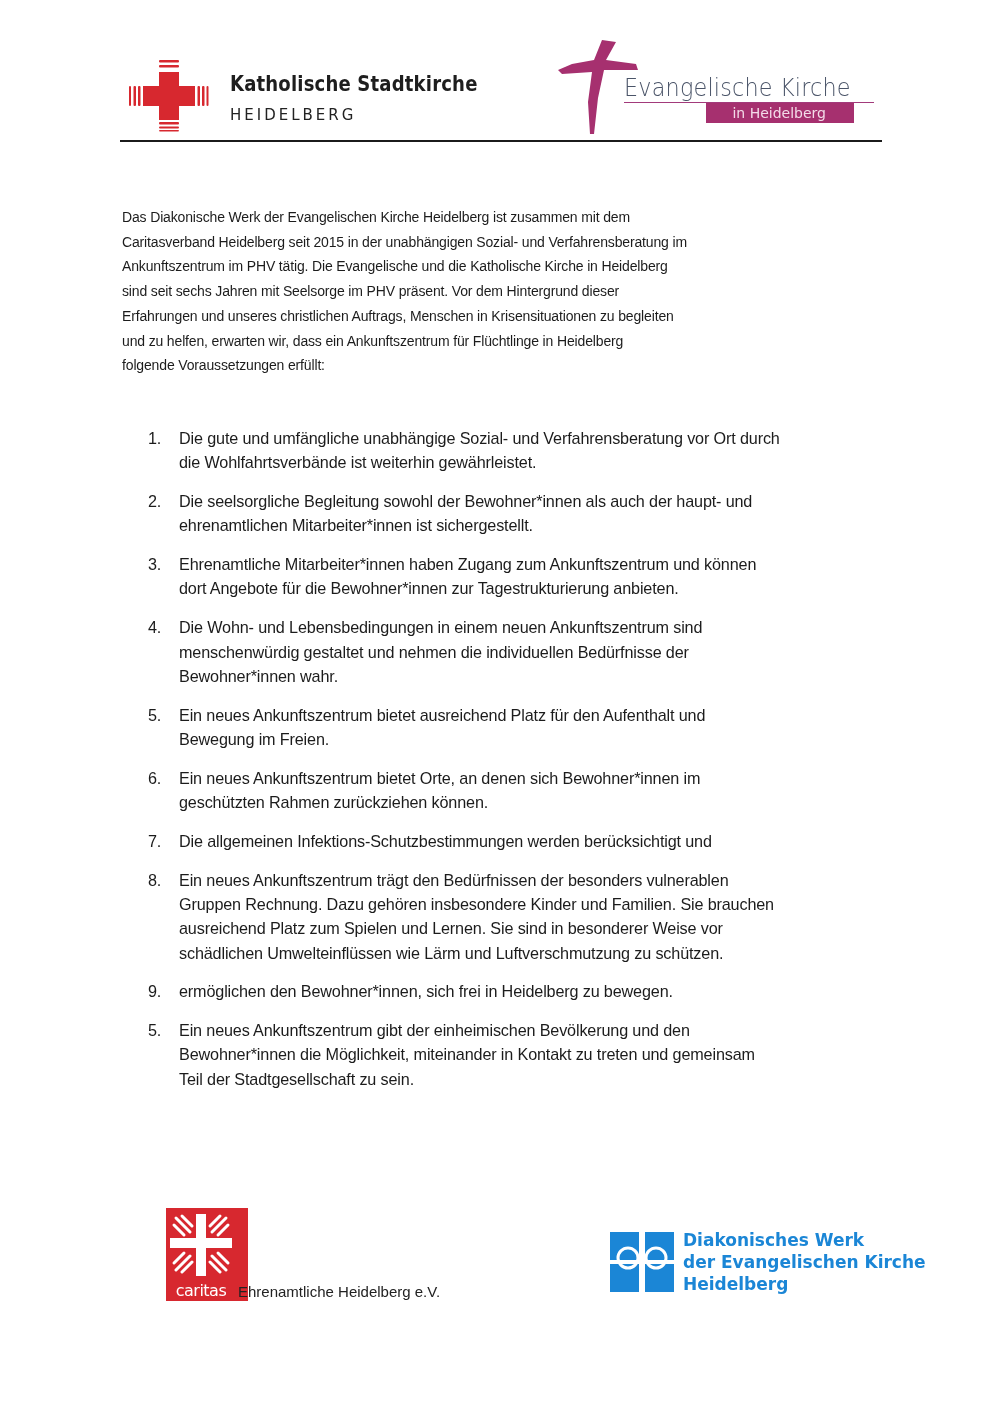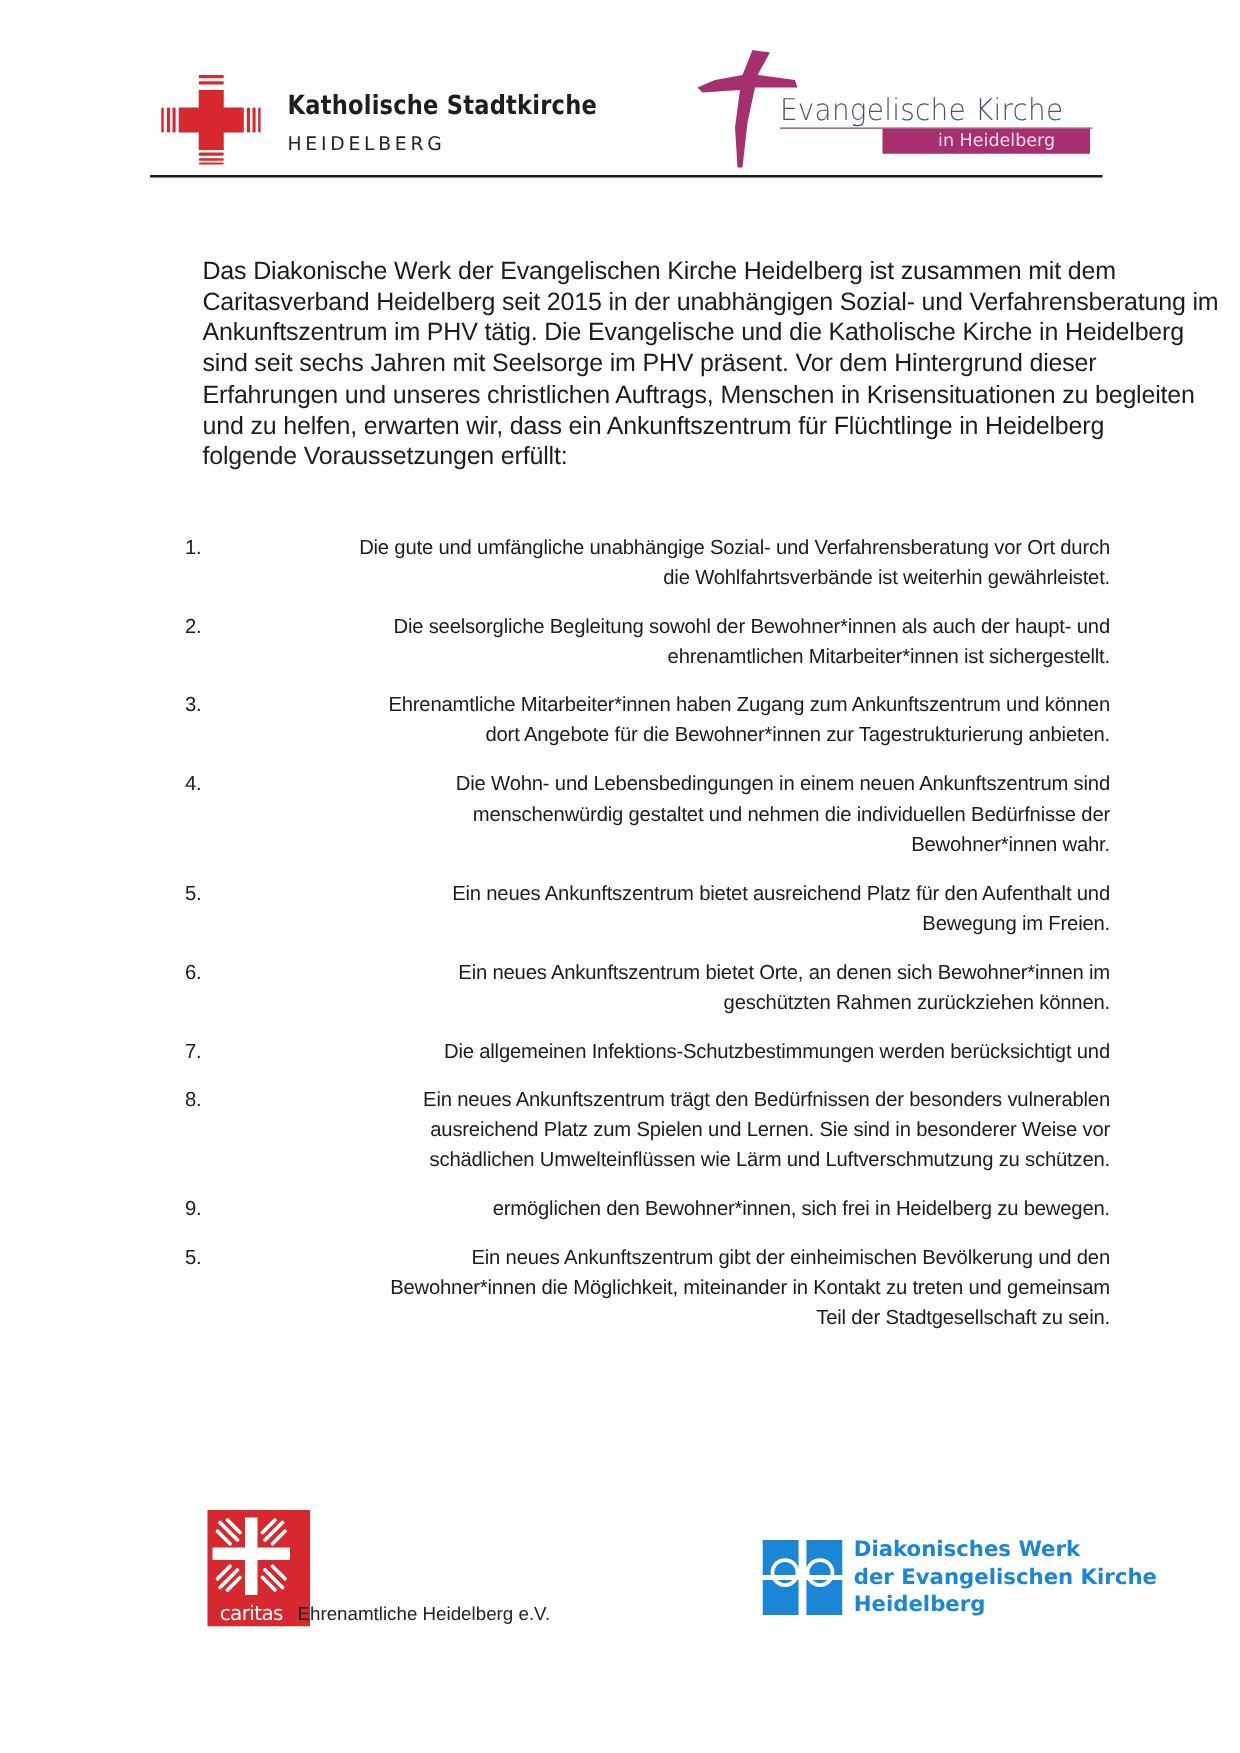--- a/index.html
+++ b/index.html
@@ -10,36 +10,36 @@
   .hdr-kath { position: absolute; left: 125px; top: 58px; width: 90px; height: 74px; }
   .kath-title { position: absolute; left: 230px; top: 72px; font-size: 21px; font-weight: bold;
                 letter-spacing: 0.2px; color: #1e1e1e; font-family: "DejaVu Sans", sans-serif; transform: scaleX(0.86); transform-origin: left; }
   .kath-sub { position: absolute; left: 230px; top: 106px; font-size: 15px; letter-spacing: 3px;
               color: #222; font-family: "DejaVu Sans", sans-serif; }
 
   .evk-cross { position: absolute; left: 558px; top: 38px; width: 80px; height: 98px; }
   .evk-title { position: absolute; left: 624px; top: 74px; font-size: 24px; color: #4a5468;
                letter-spacing: 0.2px; font-family: "DejaVu Sans", sans-serif; font-weight: 300; transform: scaleX(0.93); transform-origin: left;}
   .evk-line { position: absolute; left: 624px; top: 102px; width: 250px; height: 1px; background: #a23a7b; }
-  .evk-band { position: absolute; left: 706px; top: 103px; width: 166px; height: 20px; background: #a6306f;
+  .evk-band { position: absolute; left: 706px; top: 103px; width: 148px; height: 20px; background: #a6306f;
               color: #f3dbe8; font-size: 14px; text-align: right; padding-right: 28px; box-sizing: border-box;
               line-height: 20px; font-family: "DejaVu Sans", sans-serif; }
 
   .hdr-rule { position: absolute; left: 120px; top: 140px; width: 762px; height: 2px; background: #1b1b1b; }
 
   
-  .intro { position: absolute; left: 122px; top: 205px; width: 760px; font-size: 20px; line-height: 24.7px;
-           color: #1c1c1c; font-family: "Liberation Sans", sans-serif; letter-spacing: -0.15px; margin-left: 40px; }
+  .intro { position: absolute; left: 122px; top: 205px; width: 760px; font-size: 14px; line-height: 24.7px;
+           color: #1c1c1c; font-family: "Liberation Sans", sans-serif; letter-spacing: -0.15px; }
   .intro .ln { display: block; white-space: nowrap; }
 
   .list { position: absolute; left: 148px; top: 426px; width: 740px; margin: 0; padding: 0; list-style: none;
           font-size: 16.2px; line-height: 24.3px; color: #1c1c1c; letter-spacing: -0.15px; }
   .list li { position: relative; padding-left: 31px; margin-bottom: 14.5px; }
   .list .num { position: absolute; left: 0; top: 0; }
-  .list .ln { display: block; white-space: nowrap; text-align: right; }
+  .list .ln { display: block; white-space: nowrap; }
 
   
   .caritas { position: absolute; left: 166px; top: 1208px; width: 82px; height: 93px; background: #d7282f; }
   .caritas svg { position: absolute; left: 0; top: 0; }
   .caritas-word { position: absolute; left: 0; bottom: 1px; width: 70px; text-align: center; color: #fff;
                   font-size: 16px; font-family: "DejaVu Sans", sans-serif; letter-spacing: -0.5px; }
   .caritas-name { position: absolute; left: 238px; top: 1283px; font-size: 15px; color: #222; }
 
   .dw-logo { position: absolute; left: 610px; top: 1232px; width: 64px; height: 60px; }
   .dw-text { position: absolute; left: 683px; top: 1229px; font-size: 17px; line-height: 22px; font-weight: bold;
@@ -126,20 +126,21 @@
       <span class="ln">Ein neues Ankunftszentrum bietet Orte, an denen sich Bewohner*innen im</span>
       <span class="ln">geschützten Rahmen zurückziehen können.</span>
     </li>
     <li>
       <span class="num">7.</span>
       <span class="ln">Die allgemeinen Infektions-Schutzbestimmungen werden berücksichtigt und</span>
     </li>
     <li>
       <span class="num">8.</span>
       <span class="ln">Ein neues Ankunftszentrum trägt den Bedürfnissen der besonders vulnerablen</span>
+      <span class="ln">Gruppen Rechnung. Dazu gehören insbesondere Kinder und Familien. Sie brauchen</span>
       <span class="ln">ausreichend Platz zum Spielen und Lernen. Sie sind in besonderer Weise vor</span>
       <span class="ln">schädlichen Umwelteinflüssen wie Lärm und Luftverschmutzung zu schützen.</span>
     </li>
     <li>
       <span class="num">9.</span>
       <span class="ln">ermöglichen den Bewohner*innen, sich frei in Heidelberg zu bewegen.</span>
     </li>
     <li>
       <span class="num">5.</span>
       <span class="ln"> Ein neues Ankunftszentrum gibt der einheimischen Bevölkerung und den</span>

